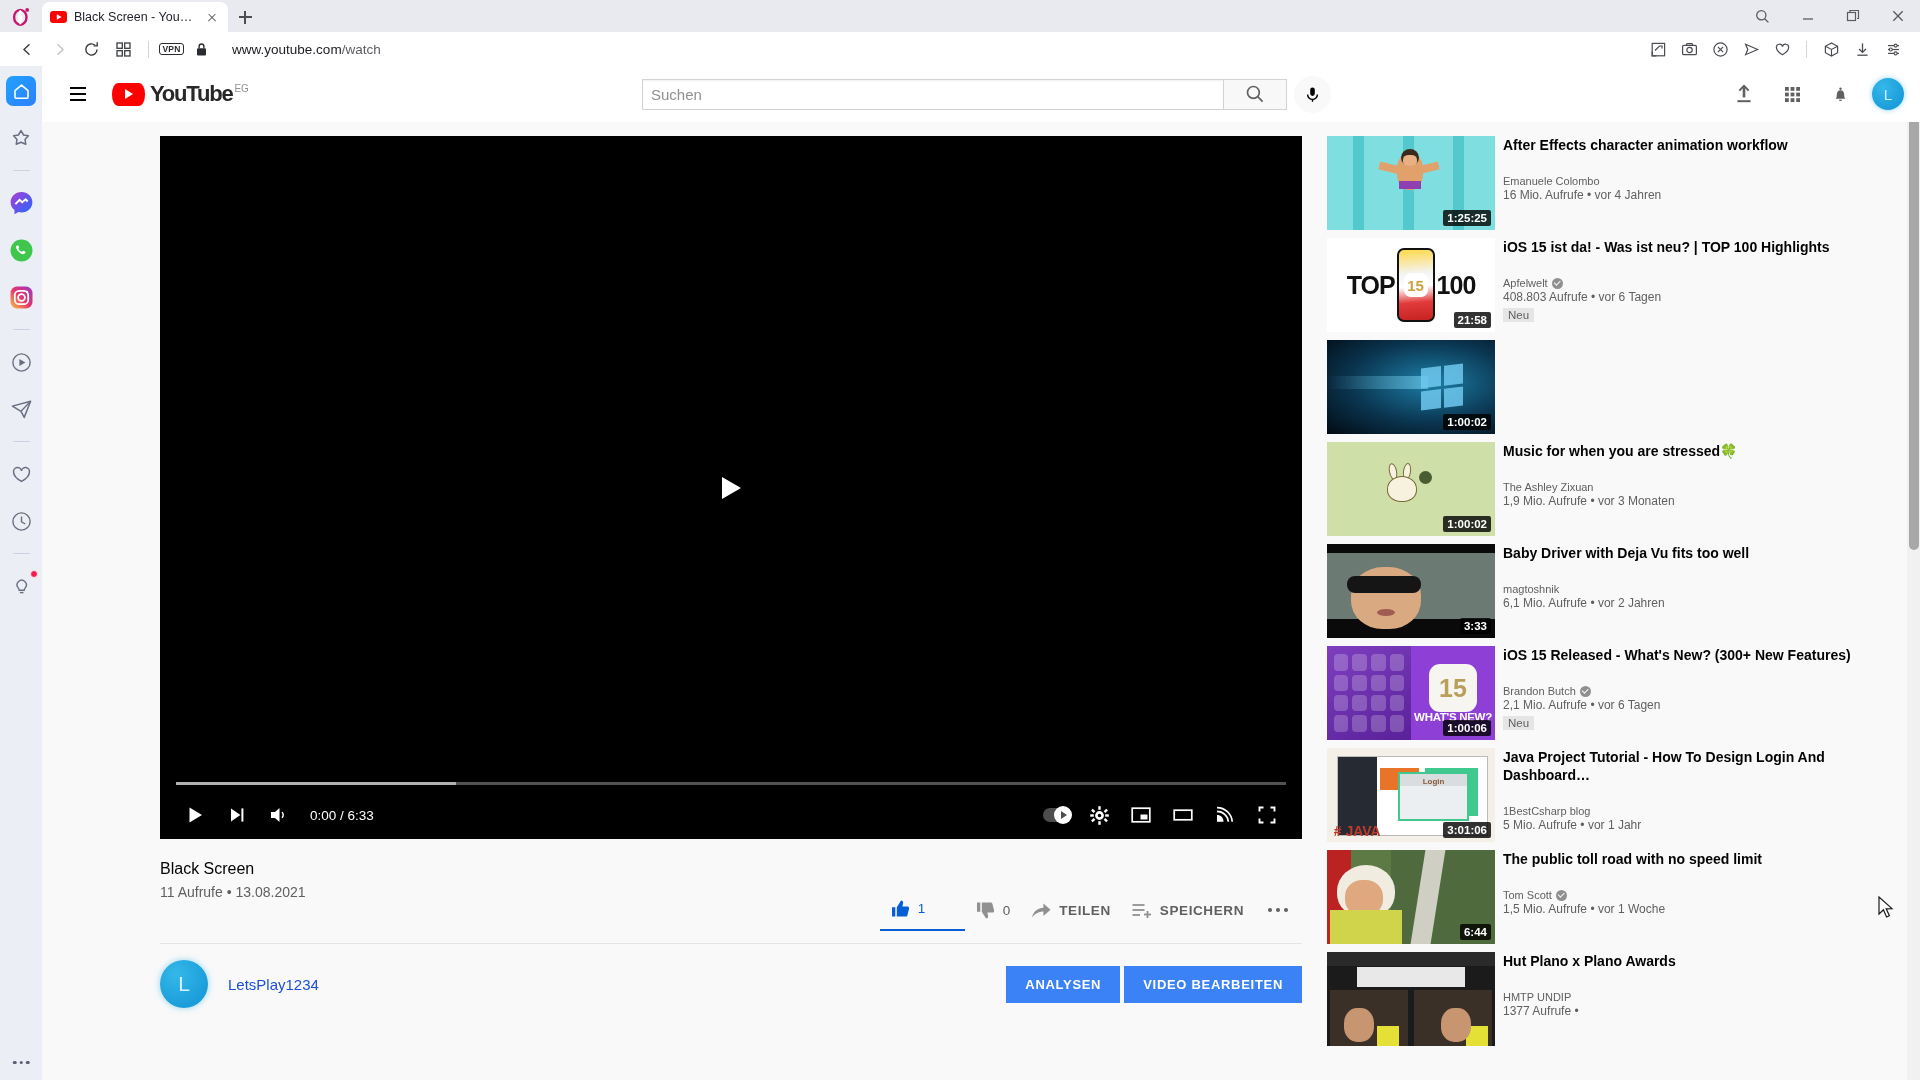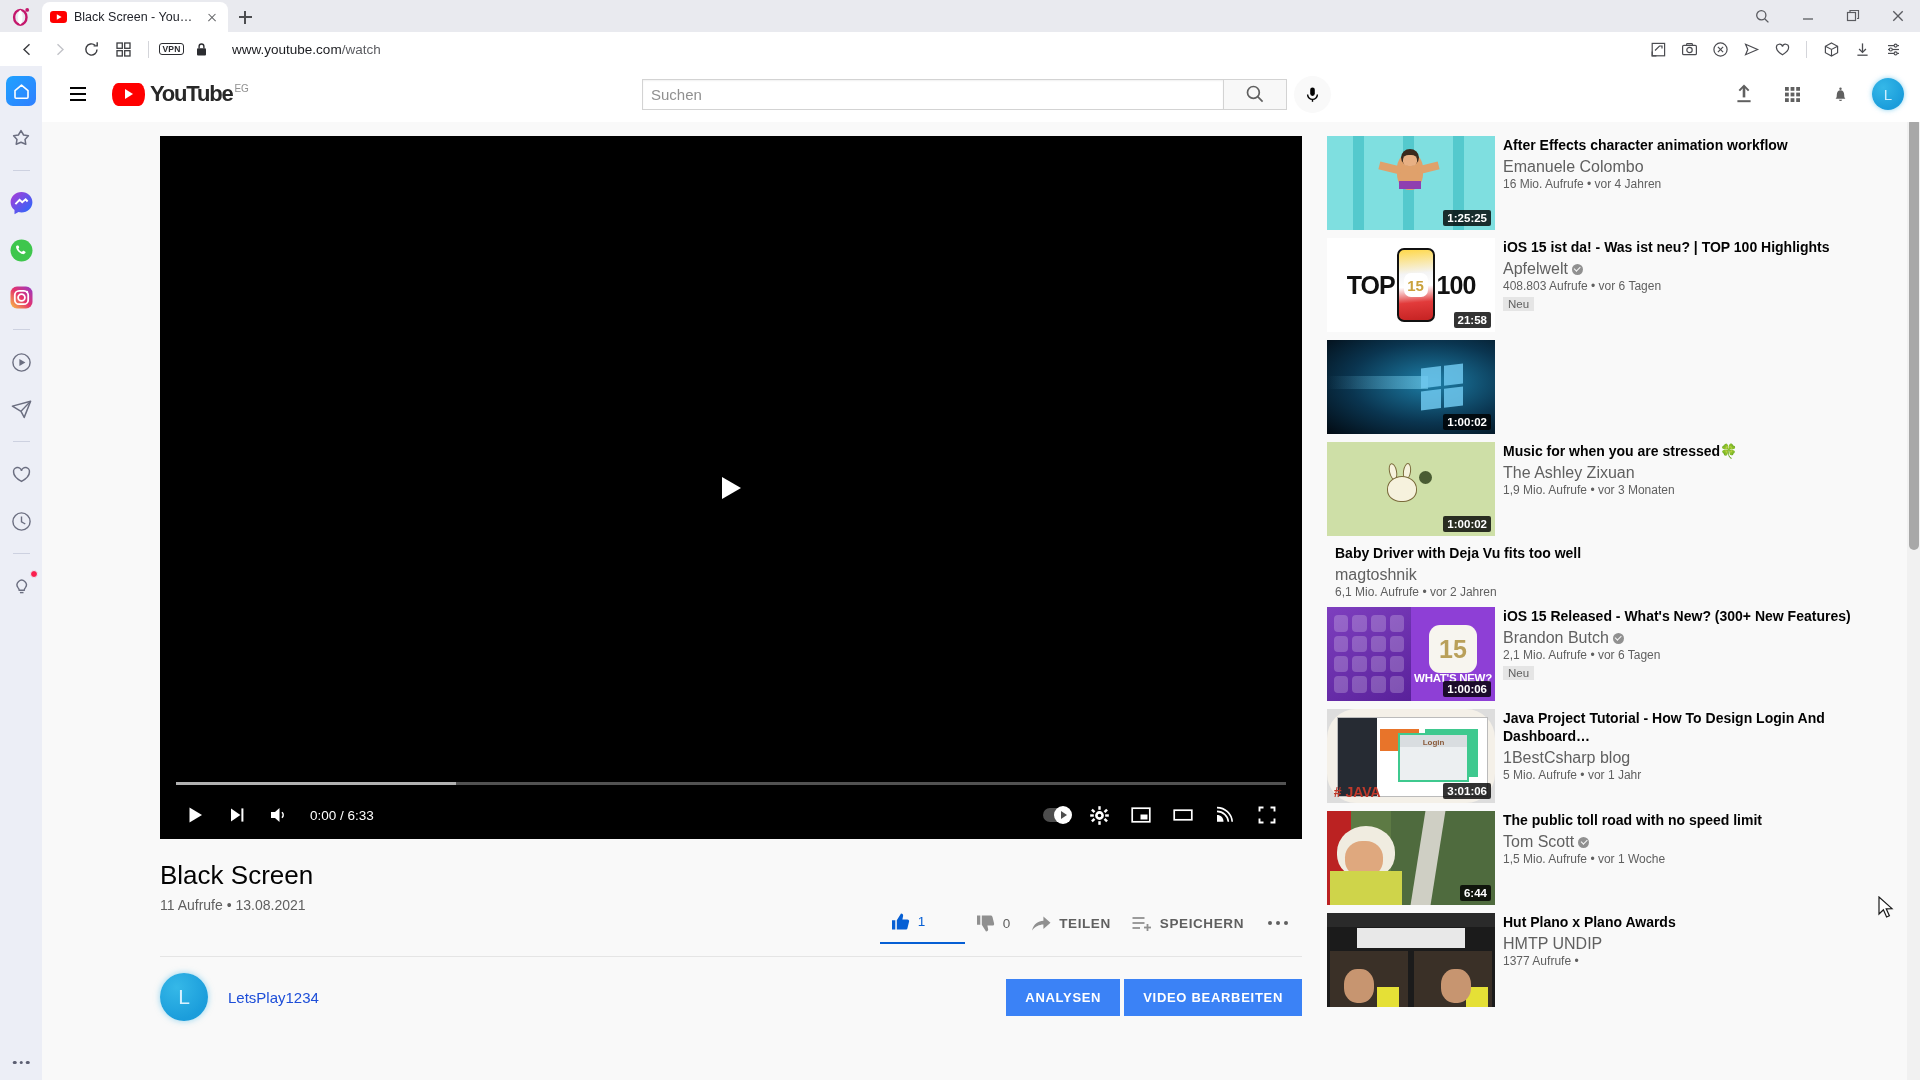--- a/index.html
+++ b/index.html
@@ -107,21 +107,21 @@
   .progress { position:absolute; left:16px; right:16px; bottom:54px; height:3px; background:rgba(255,255,255,.32); }
   .progress-buf { position:absolute; left:0; top:0; height:3px; width:25.2%; background:rgba(255,255,255,.55); }
   .ctrlbar { position:absolute; left:0; right:0; bottom:0; height:48px; display:flex; align-items:center; padding:0 14px; }
   .cbtn { width:42px; height:42px; display:flex; align-items:center; justify-content:center; }
   .timetxt { color:#fff; font-size:13.5px; margin-left:10px; }
   .ctrl-right { margin-left:auto; display:flex; align-items:center; }
   .toggle { width:28px; height:14px; border-radius:8px; background:#4d4d4d; position:relative; }
   .toggle i { position:absolute; right:-1px; top:-2px; width:18px; height:18px; border-radius:50%; background:#fff; display:flex; align-items:center; justify-content:center; }
   .toggle i:after { content:""; width:0;height:0;border-style:solid;border-width:4px 0 4px 6px;border-color:transparent transparent transparent #4d4d4d; margin-left:1px; }
 
-  .vid-title { font-size:26px; color:#030303; font-weight:normal; margin:21px 0 6px 0; }
+  .vid-title { font-size:16px; color:#030303; font-weight:normal; margin:21px 0 6px 0; }
   .meta-row { display:flex; align-items:flex-start; }
   .vid-meta { font-size:14px; color:#606060; }
   .actions { margin-left:auto; display:flex; align-items:center; gap:0; padding-top:5px; }
   .act {
     display:flex; align-items:center; gap:7px; padding:0 10px; height:38px;
     font-size:13.5px; font-weight:bold; color:#606060; letter-spacing:.6px;
   }
   .act.liked { color:#065fd4; }
   .act .cnt { font-weight:normal; font-size:13.5px; letter-spacing:0; }
   .act-underline { height:2px; background:#065fd4; width:85px; margin-top:2px; }
@@ -147,21 +147,21 @@
   
   .secondary { flex:1; min-width:0; padding-right:16px; overflow:hidden; }
   .rel-item { display:flex; margin-bottom:8px; }
   .thumb { width:168px; height:94px; flex:0 0 168px; position:relative; overflow:hidden; background:#ddd; }
   .dur {
     position:absolute; right:4px; bottom:4px; background:rgba(0,0,0,.8); color:#fff;
     font-size:11.5px; font-weight:bold; padding:1px 4px; border-radius:2px; line-height:14px;
   }
   .rel-info { padding-left:8px; min-width:0; flex:1; }
   .rel-title { font-size:14px; font-weight:bold; color:#030303; line-height:18px; max-height:36px; overflow:hidden; }
-  .rel-chan { font-size:16px; color:#606060; margin-top:4px; display:flex; align-items:center; gap:4px; }
+  .rel-chan { font-size:11px; color:#606060; margin-top:21px; display:flex; align-items:center; gap:4px; }
   .verified { width:11px;height:11px;border-radius:50%;background:#909090;display:inline-flex;align-items:center;justify-content:center;flex:0 0 11px; }
   .verified:after { content:""; display:block; width:5px; height:2.5px; border-left:1.4px solid #f9f9f9; border-bottom:1.4px solid #f9f9f9; transform:rotate(-45deg) translate(0.5px,-0.5px); }
   .rel-stats { font-size:12px; color:#606060; margin-top:1px; }
   .newbadge { display:inline-block; background:#e5e5e5; color:#606060; font-size:11.5px; padding:1px 5px; margin-top:4px; }
 
   
   .page-scroll { position:absolute; right:0; top:0; width:13px; height:100%; background:#f1f1f1; }
   .page-thumb { position:absolute; right:1px; top:52px; width:10px; height:432px; background:#a8a8a8; border-radius:5px; }
   .cursor { position:absolute; pointer-events:none; }
 
@@ -186,21 +186,21 @@
   .t-baby .face { position:absolute; left:14%; top:24%; width:70px;height:62px;border-radius:46% 46% 45% 45%; background:#d9a982; }
   .t-baby .glass { position:absolute; left:12%; top:34%; width:74px; height:17px; background:#151515; border-radius:8px; }
   .t-baby .lip { position:absolute; left:30%; top:69%; width:18px;height:7px;border-radius:50%;background:#a05b52; }
   .t-ios { position:absolute; inset:0; display:flex; }
   .t-ios .left { width:50%; background:linear-gradient(150deg,#7e3fbf,#59219a); position:relative; }
   .t-ios .left .g { position:absolute; inset:9% 8%; display:grid; grid-template-columns:repeat(4,1fr); grid-template-rows:repeat(4,1fr); gap:4px; }
   .t-ios .left .g i { background:rgba(255,255,255,.22); border-radius:4px; display:block; }
   .t-ios .right { width:50%; background:#8e3fd6; position:relative; display:flex; align-items:center; justify-content:center; }
   .t-ios .right .sq { width:48px;height:48px;border-radius:11px;background:#f7f5ef;display:flex;align-items:center;justify-content:center;font-size:25px;font-weight:bold;color:#b9a05a;margin-top:-10px; }
   .t-ios .right .wn { position:absolute; bottom:17px; left:0; right:0; text-align:center; color:#fff; font-size:11.5px; font-weight:bold; letter-spacing:-.3px; }
-  .t-java { position:absolute; inset:0; background:#f4f0e8;border-radius:29px; }
+  .t-java { position:absolute; inset:0; background:#f4f0e8; }
   .t-java .win { position:absolute; left:6%; top:8%; right:4%; bottom:6%; background:#fff; border:1px solid #bbb; }
   .t-java .navy { position:absolute; left:0; top:0; width:26%; height:100%; background:#262b33; }
   .t-java .orange { position:absolute; left:28%; top:14%; width:26%; height:28%; background:#e8742a; }
   .t-java .teal { position:absolute; left:58%; top:14%; width:36%; height:62%; background:#3fc98f; }
   .t-java .login { position:absolute; left:40%; top:20%; width:48%; height:62%; background:#eceff1; border:2px solid #3fc98f; }
   .t-java .login b { display:block; text-align:center; font-size:8px; color:#8a5a3a; padding-top:3px; background:#d9dde0; }
   .t-java .jtxt { position:absolute; left:4%; bottom:3%; font-size:14px; font-weight:bold; color:#c0392b; }
   .t-toll { position:absolute; inset:0; background:linear-gradient(90deg,#bb2222 0 14%, #5d7a44 14% 100%); }
   .t-toll .road { position:absolute; right:0; top:0; width:62%; height:100%; background:#4f6b3e; }
   .t-toll .road:after { content:""; position:absolute; left:26%; top:0; width:20px; height:100%; background:#cfcfc4; transform:skewX(-9deg); }
@@ -738,20 +738,28 @@
             <div class="rel-info">
               <div class="rel-title">Music for when you are stressed🍀</div>
               <div class="rel-chan">
                   <span>The Ashley Zixuan</span>
                 </div>
               <div class="rel-stats">1,9 Mio. Aufrufe • vor 3 Monaten</div>
             </div>
           </div>
 
           <div class="rel-item">
+            <div class="thumb">
+              <div class="t-baby">
+                  <div class="face"></div>
+                  <div class="glass"></div>
+                  <div class="lip"></div>
+                </div>
+              <span class="dur">3:33</span>
+            </div>
             <div class="rel-info">
               <div class="rel-title">Baby Driver with Deja Vu fits too well</div>
               <div class="rel-chan">
                   <span>magtoshnik</span>
                 </div>
               <div class="rel-stats">6,1 Mio. Aufrufe • vor 2 Jahren</div>
             </div>
           </div>
 
           <div class="rel-item">

